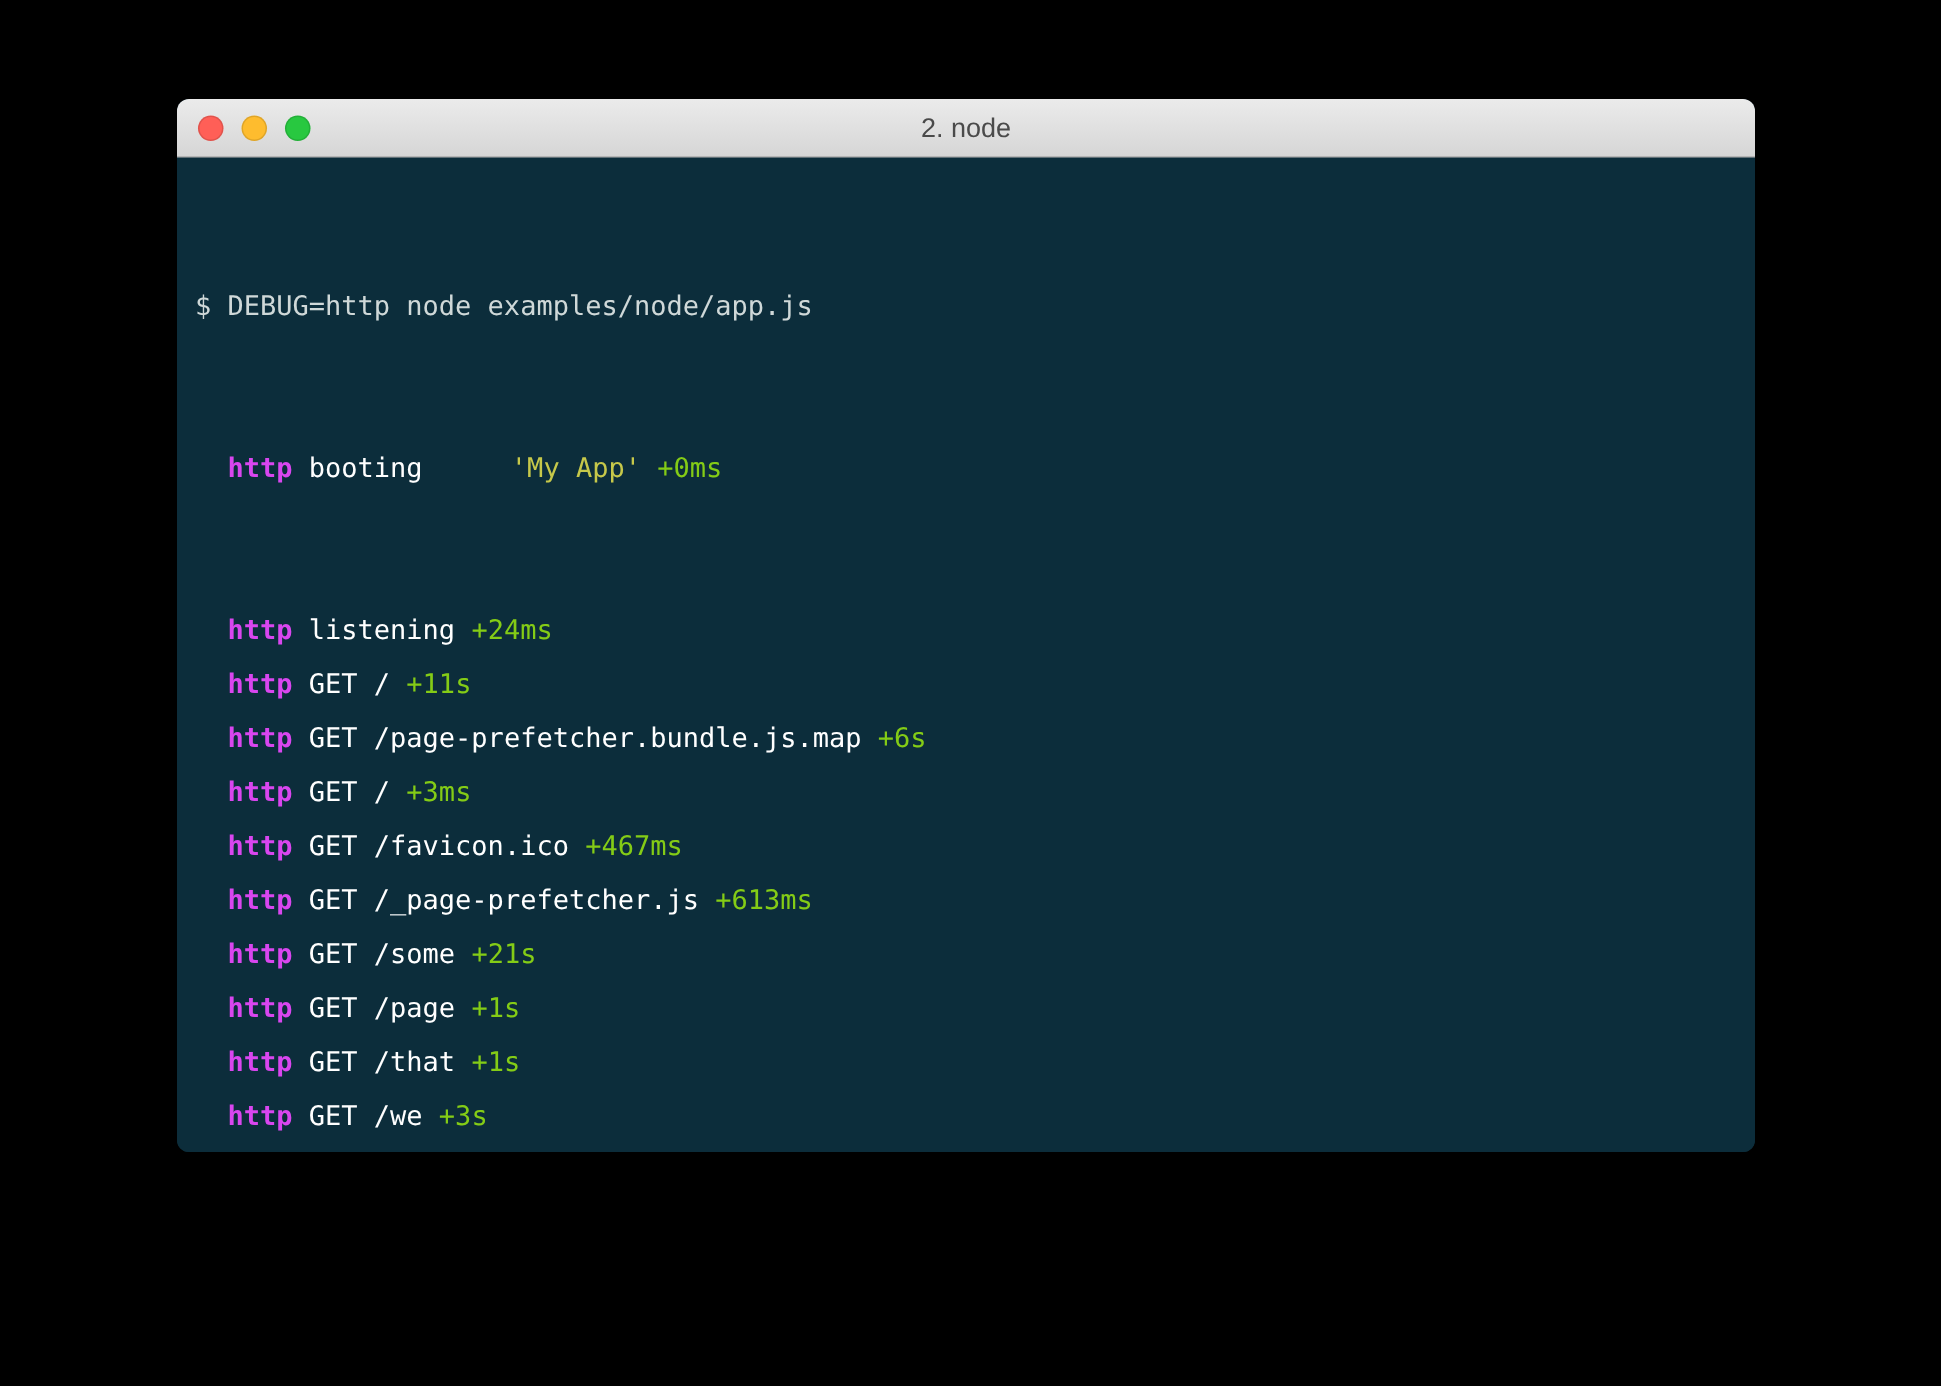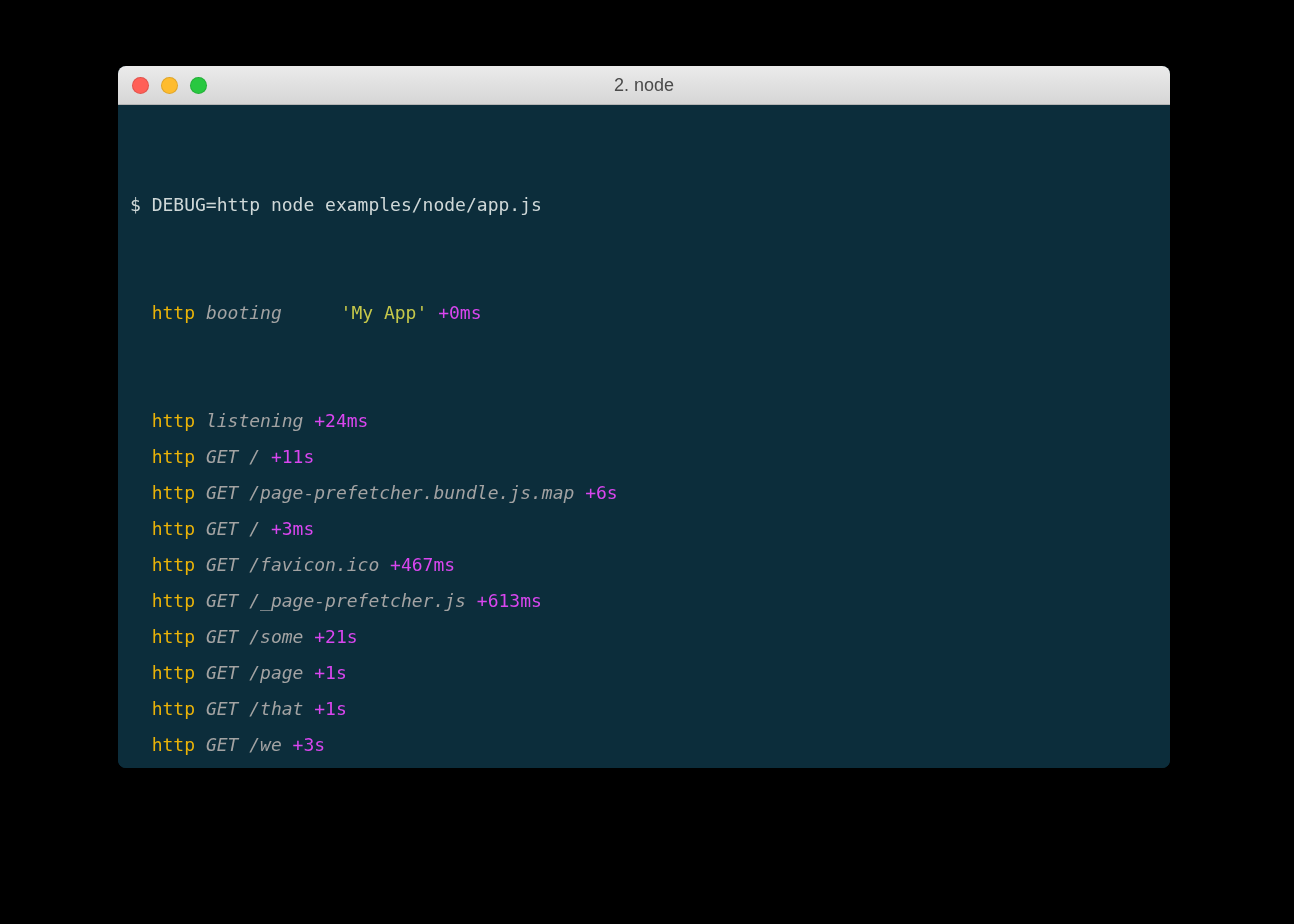--- a/index.html
+++ b/index.html
@@ -61,24 +61,24 @@
     background: #0c2d3b;
     padding: 10px 12px 0 12px;
     font-size: 18px;
     line-height: 36px;
     color: #cfd8d8;
     overflow: hidden;
     white-space: pre;
   }
   .row { display: block; }
   .prompt { color:#cfd8d8; }
-  .tag    { color:#eab308; font-weight: normal; }
-  .msg    { color:#a3a3a3;font-style:italic; }
+  .tag    { color:#d946ef; font-weight: bold; }
+  .msg    { color:#ffffff; }
   .string { color:#c6c84a;margin-left:48px; }
-  .timing { color:#d946ef;margin-top:48px; }
+  .timing { color:#84cc16;margin-top:48px; }
   .indent { display:inline-block; width: 2ch; }
 </style>
 </head>
 <body>
 
 <div class="window">
   <div class="titlebar">
     <div class="traffic-lights">
       <div class="light light-close"></div>
       <div class="light light-min"></div>

